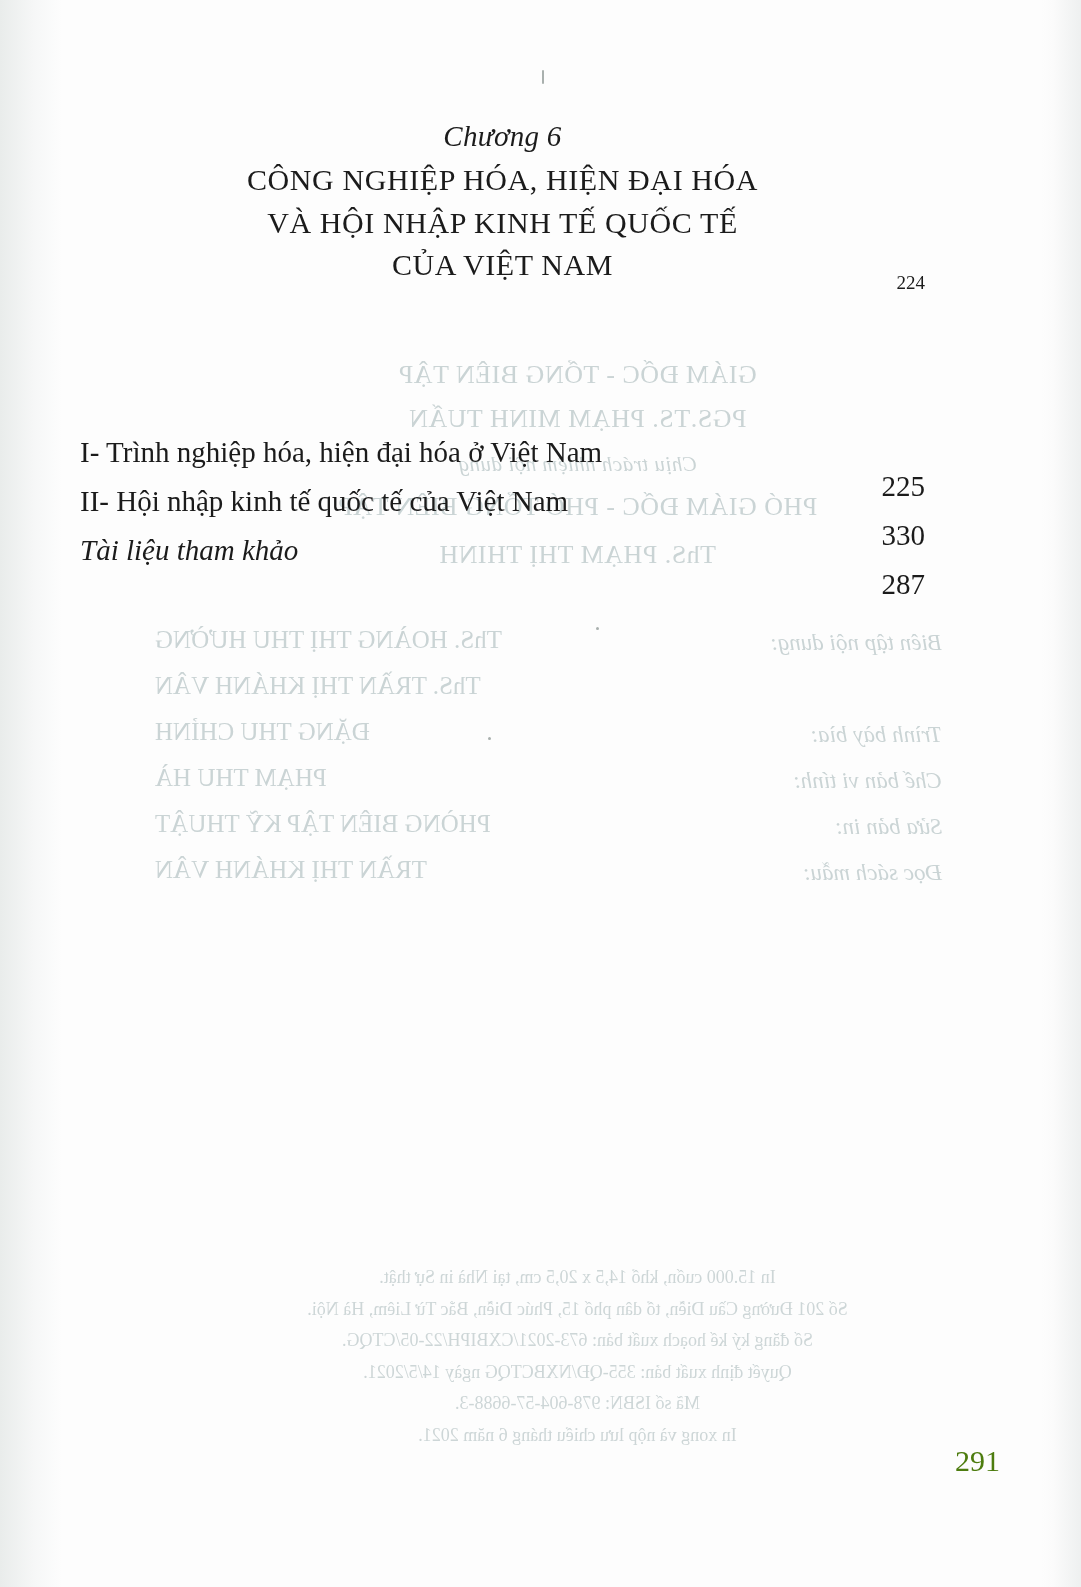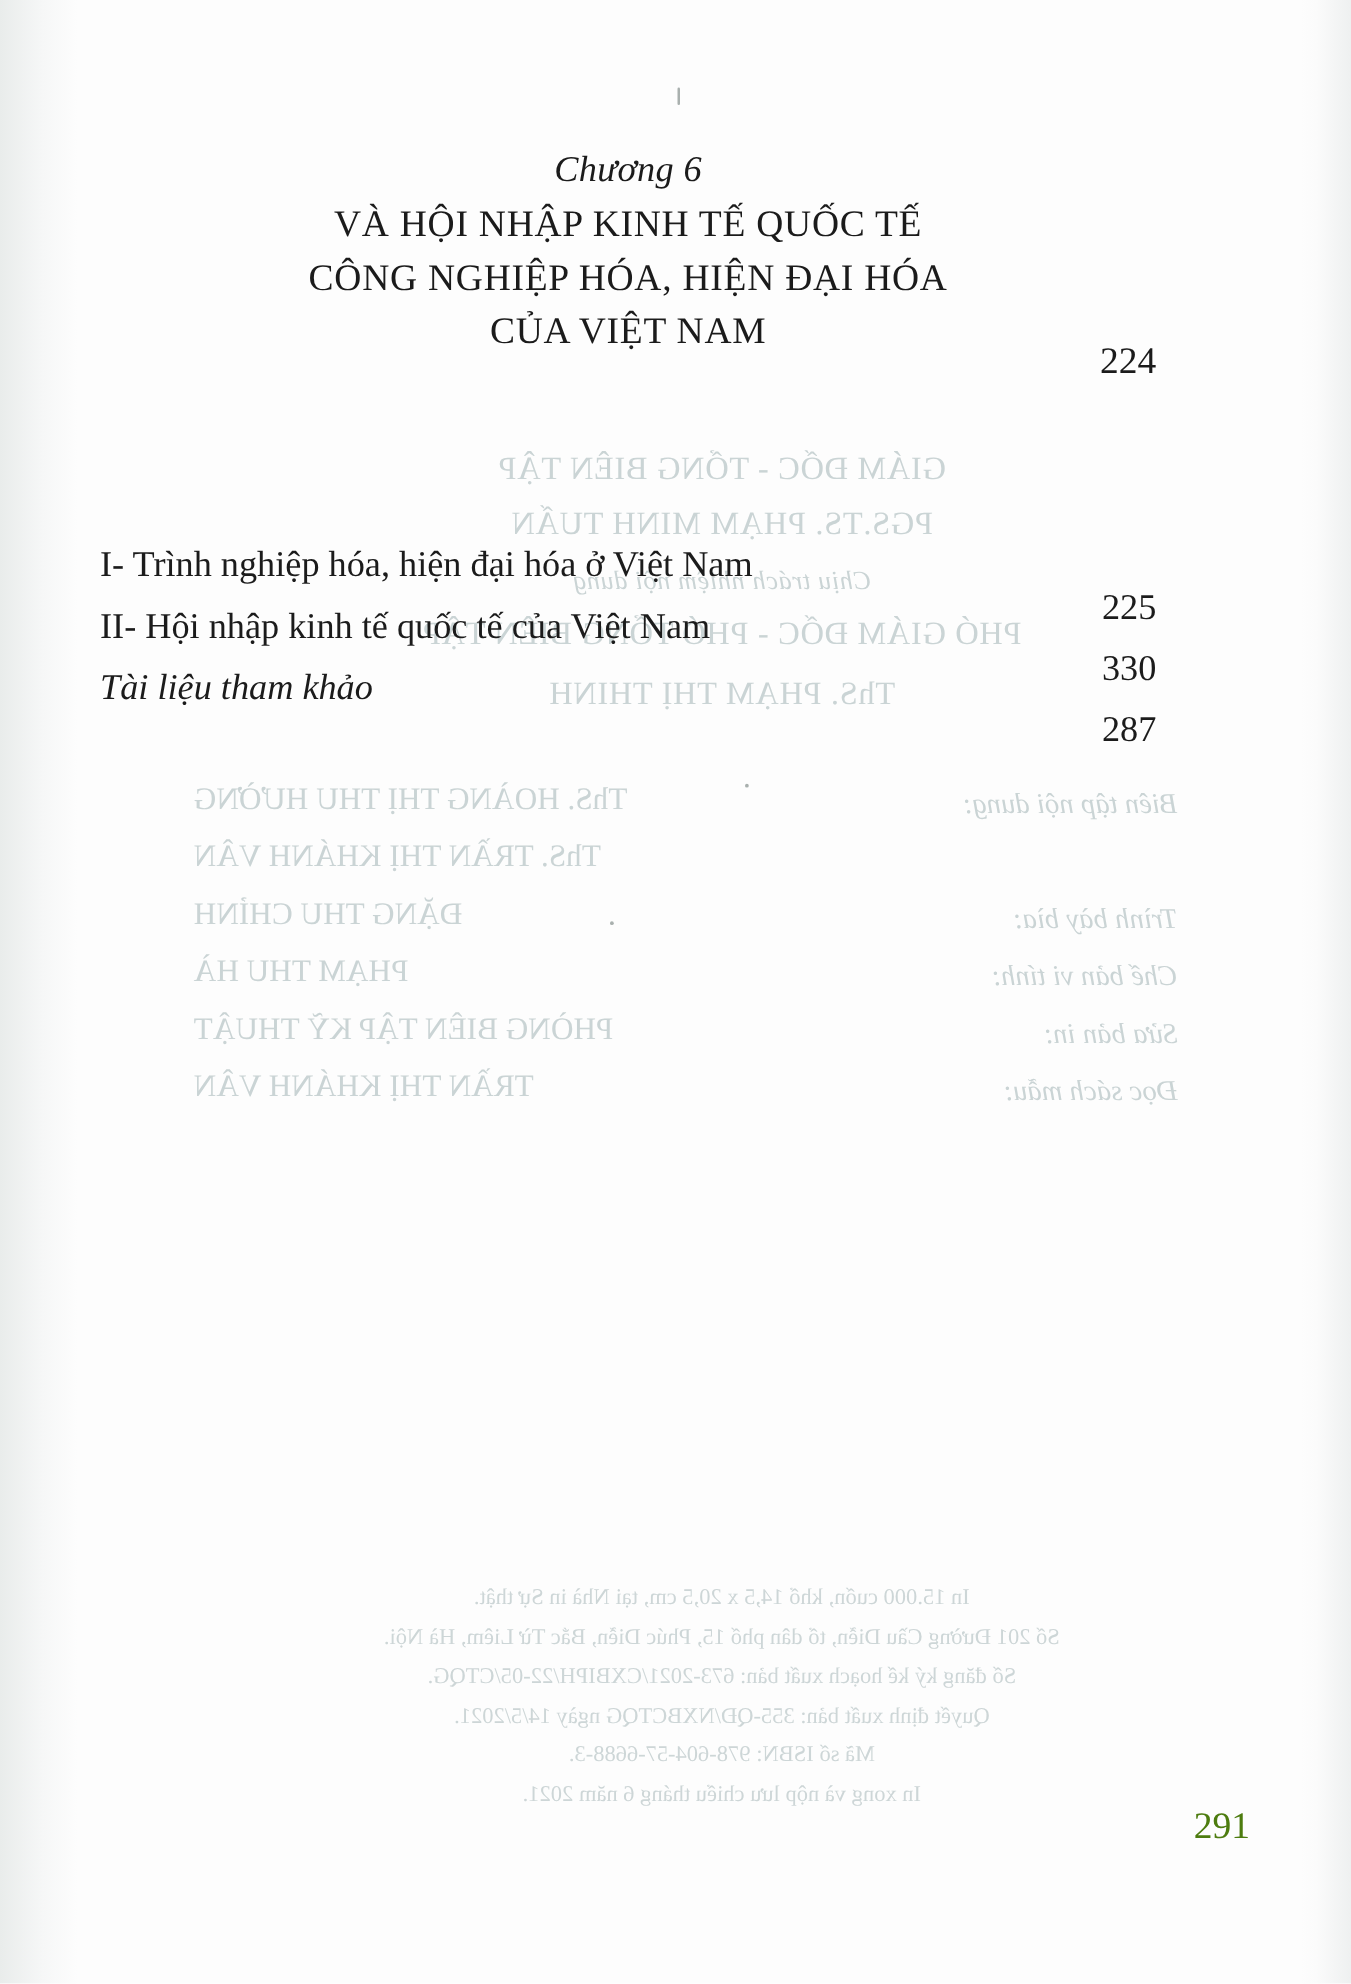--- a/index.html
+++ b/index.html
@@ -74,21 +74,21 @@
     font-size: 30px;
     line-height: 1.42;
     letter-spacing: 0.6px;
   }
   .chapter-page {
     position: absolute;
     left: 0;
     top: 272px;
     width: 845px;
     text-align: right;
-    font-size: 30px;
+    font-size: 19px;
   }
 
   
   .toc {
     position: absolute;
     left: 0;
     top: 436px;
     width: 845px;
   }
   .toc-row {
@@ -197,22 +197,22 @@
         <div>In xong và nộp lưu chiểu tháng 6 năm 2021.</div>
       </div>
     </div>
 
     <div class="speck" style="left:462px; top:70px; width:2px; height:14px; border-radius:1px;"></div>
     <div class="speck" style="left:516px; top:627px; width:3px; height:3px;"></div>
     <div class="speck" style="left:408px; top:737px; width:3px; height:3px;"></div>
 
     <div class="chapter-block">
       <div class="chapter-label">Chương 6</div>
+      <div class="chapter-title-line">CÔNG NGHIỆP HÓA, HIỆN ĐẠI HÓA</div>
       <div class="chapter-title-line">VÀ HỘI NHẬP KINH TẾ QUỐC TẾ</div>
-      <div class="chapter-title-line">CÔNG NGHIỆP HÓA, HIỆN ĐẠI HÓA</div>
       <div class="chapter-last-line">CỦA VIỆT NAM</div>
     </div>
     <div class="chapter-page">224</div>
 
     <div class="toc">
       <div class="toc-row">
         <span class="label">I- Trình nghiệp hóa, hiện đại hóa ở Việt Nam</span>
         <span class="pageno">225</span>
       </div>
       <div class="toc-row">

